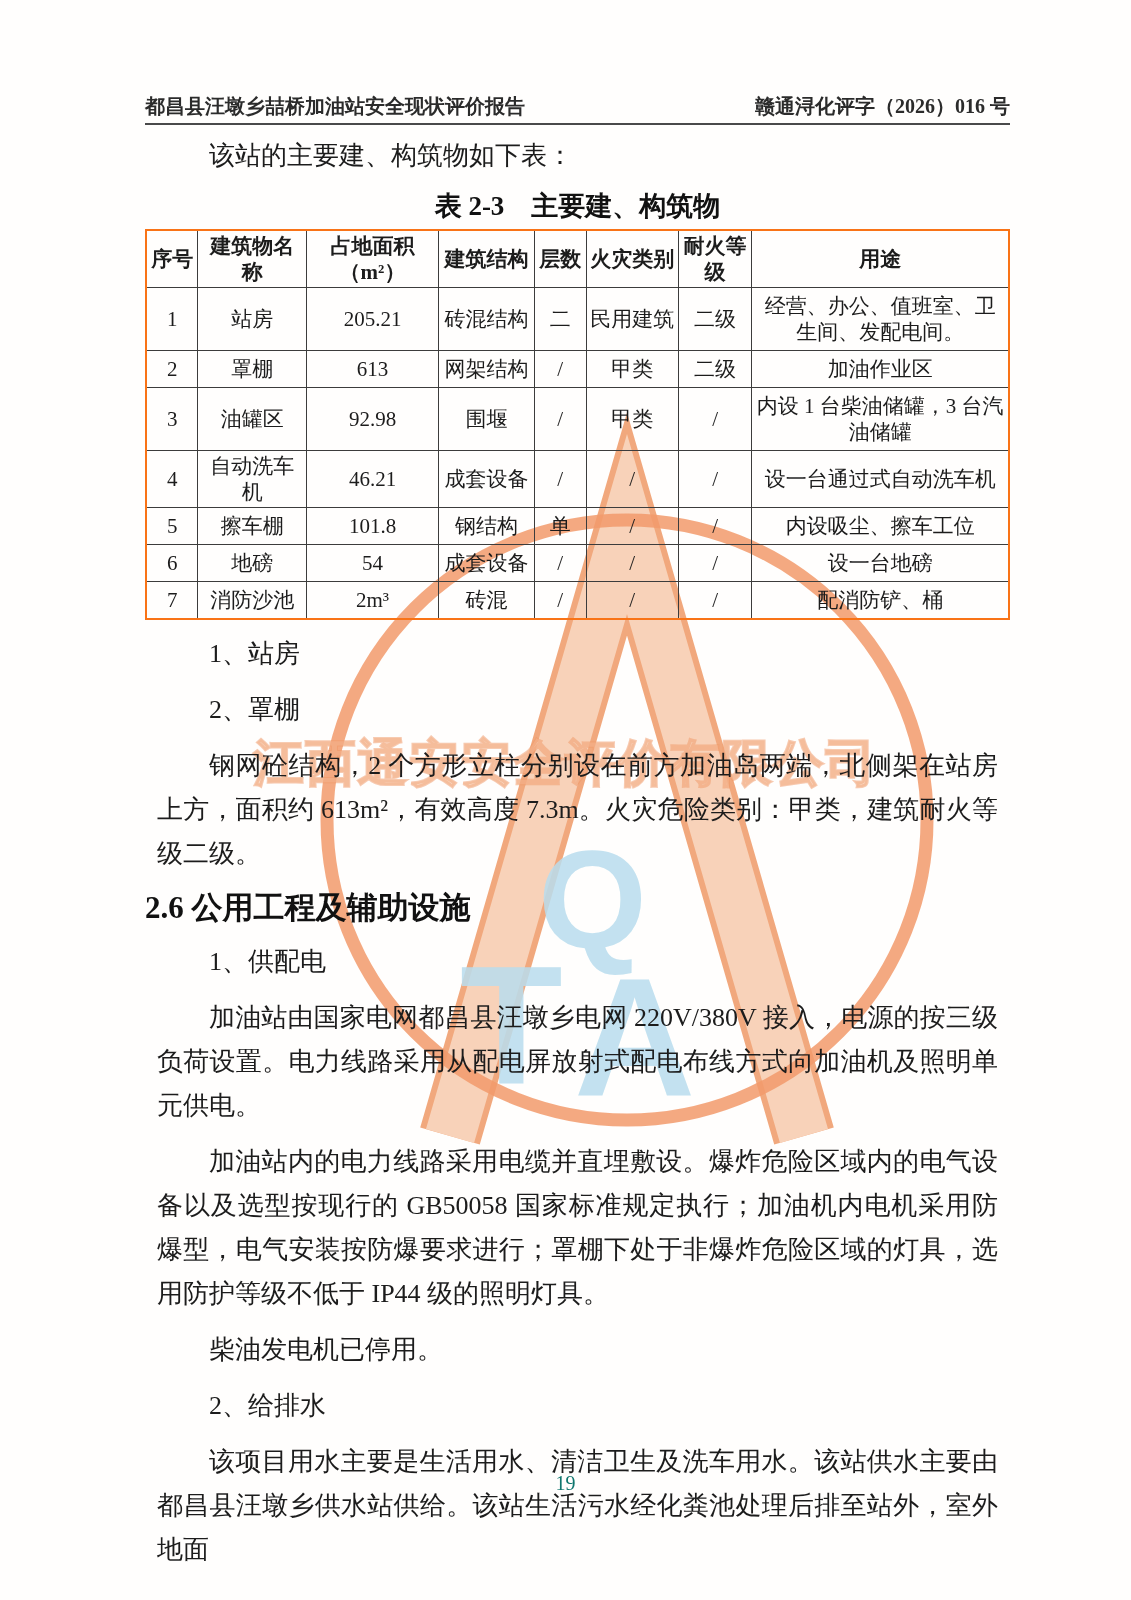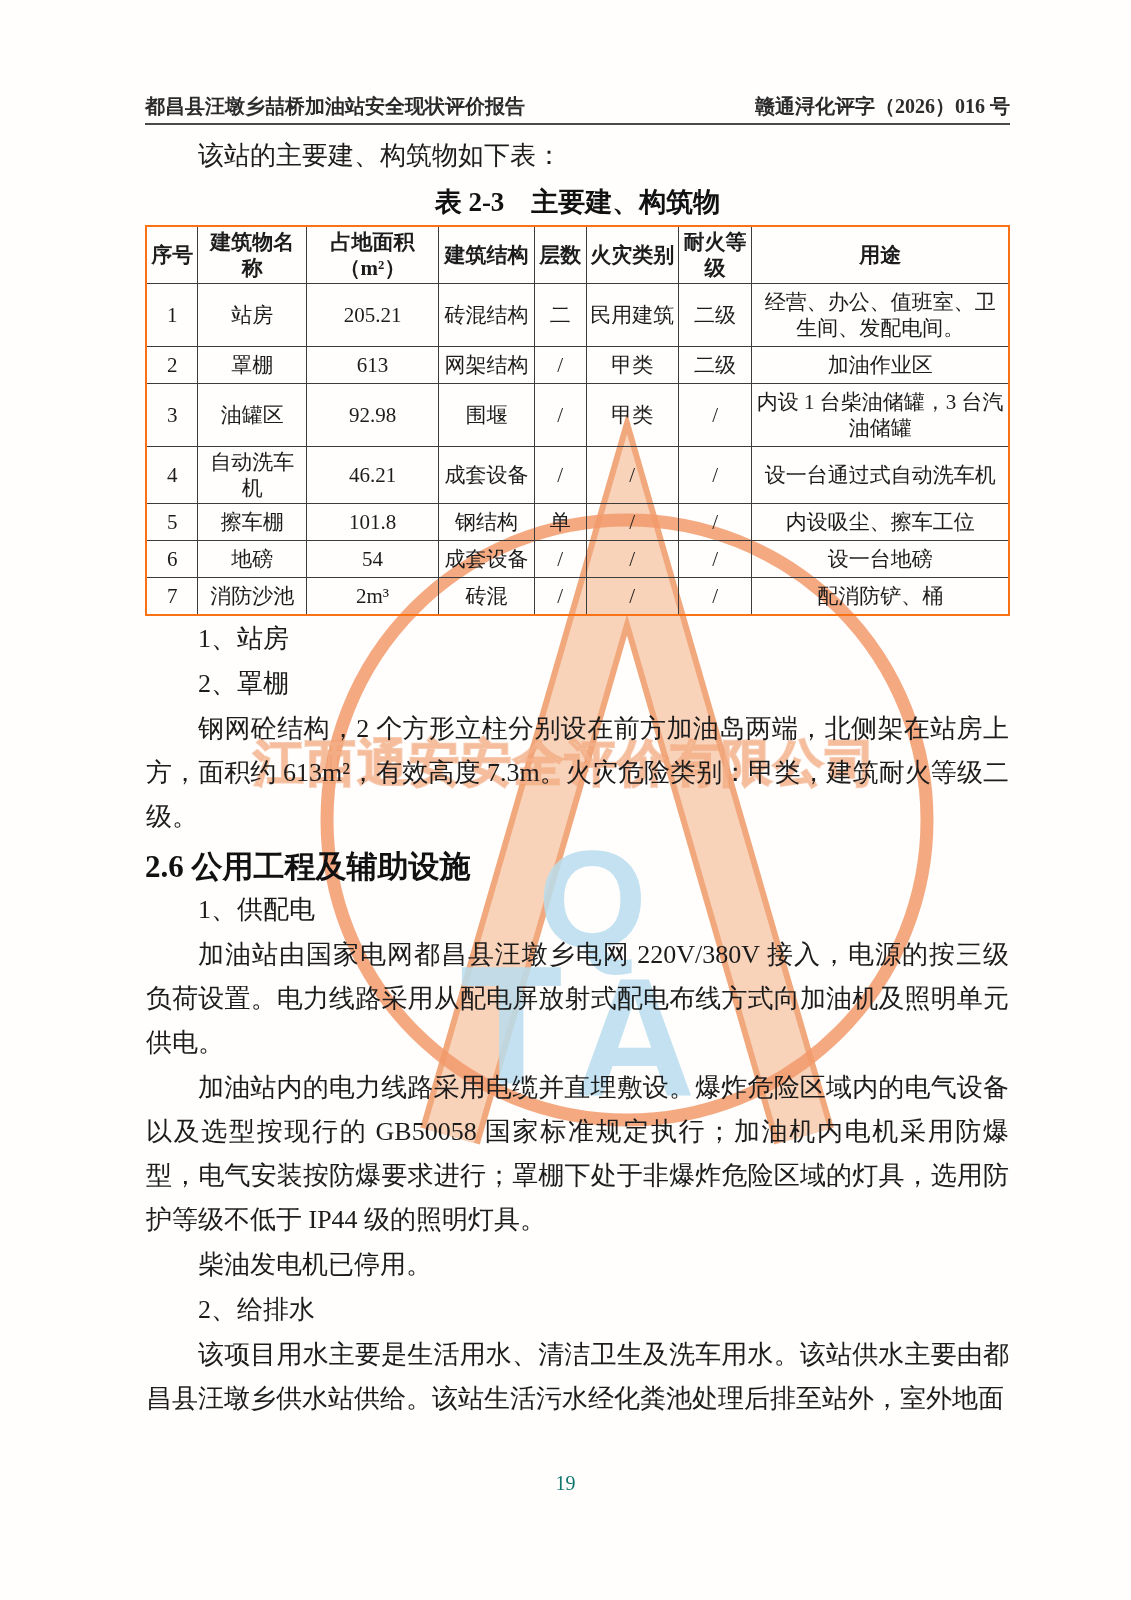--- a/index.html
+++ b/index.html
@@ -41,21 +41,21 @@
     padding-top:93px;
     font-size:20px;font-weight:bold;color:#2b2b2b;
     line-height:26px;
   }
   .doc-rule{border:none;border-top:2px solid #4a4a4a;margin:4px 0 0 0;}
   h1.sec{
     font-size:31px;line-height:40px;font-weight:bold;color:#111;
     margin:20px 0 0 0;
   }
   p.body{
-    font-size:26px;line-height:44px;margin:1px;
+    font-size:26px;line-height:44px;margin:12px;
     text-indent:2em;text-align:justify;color:#1c1c1c;
   }
   p.intro{margin-top:10px;line-height:42px;}
   .tbl-caption{
     margin-top:8px;text-align:center;
     font-size:27px;font-weight:bold;line-height:34px;color:#111;
   }
   table.bld{
     width:100%;margin-top:6px;
     border-collapse:collapse;table-layout:fixed;

